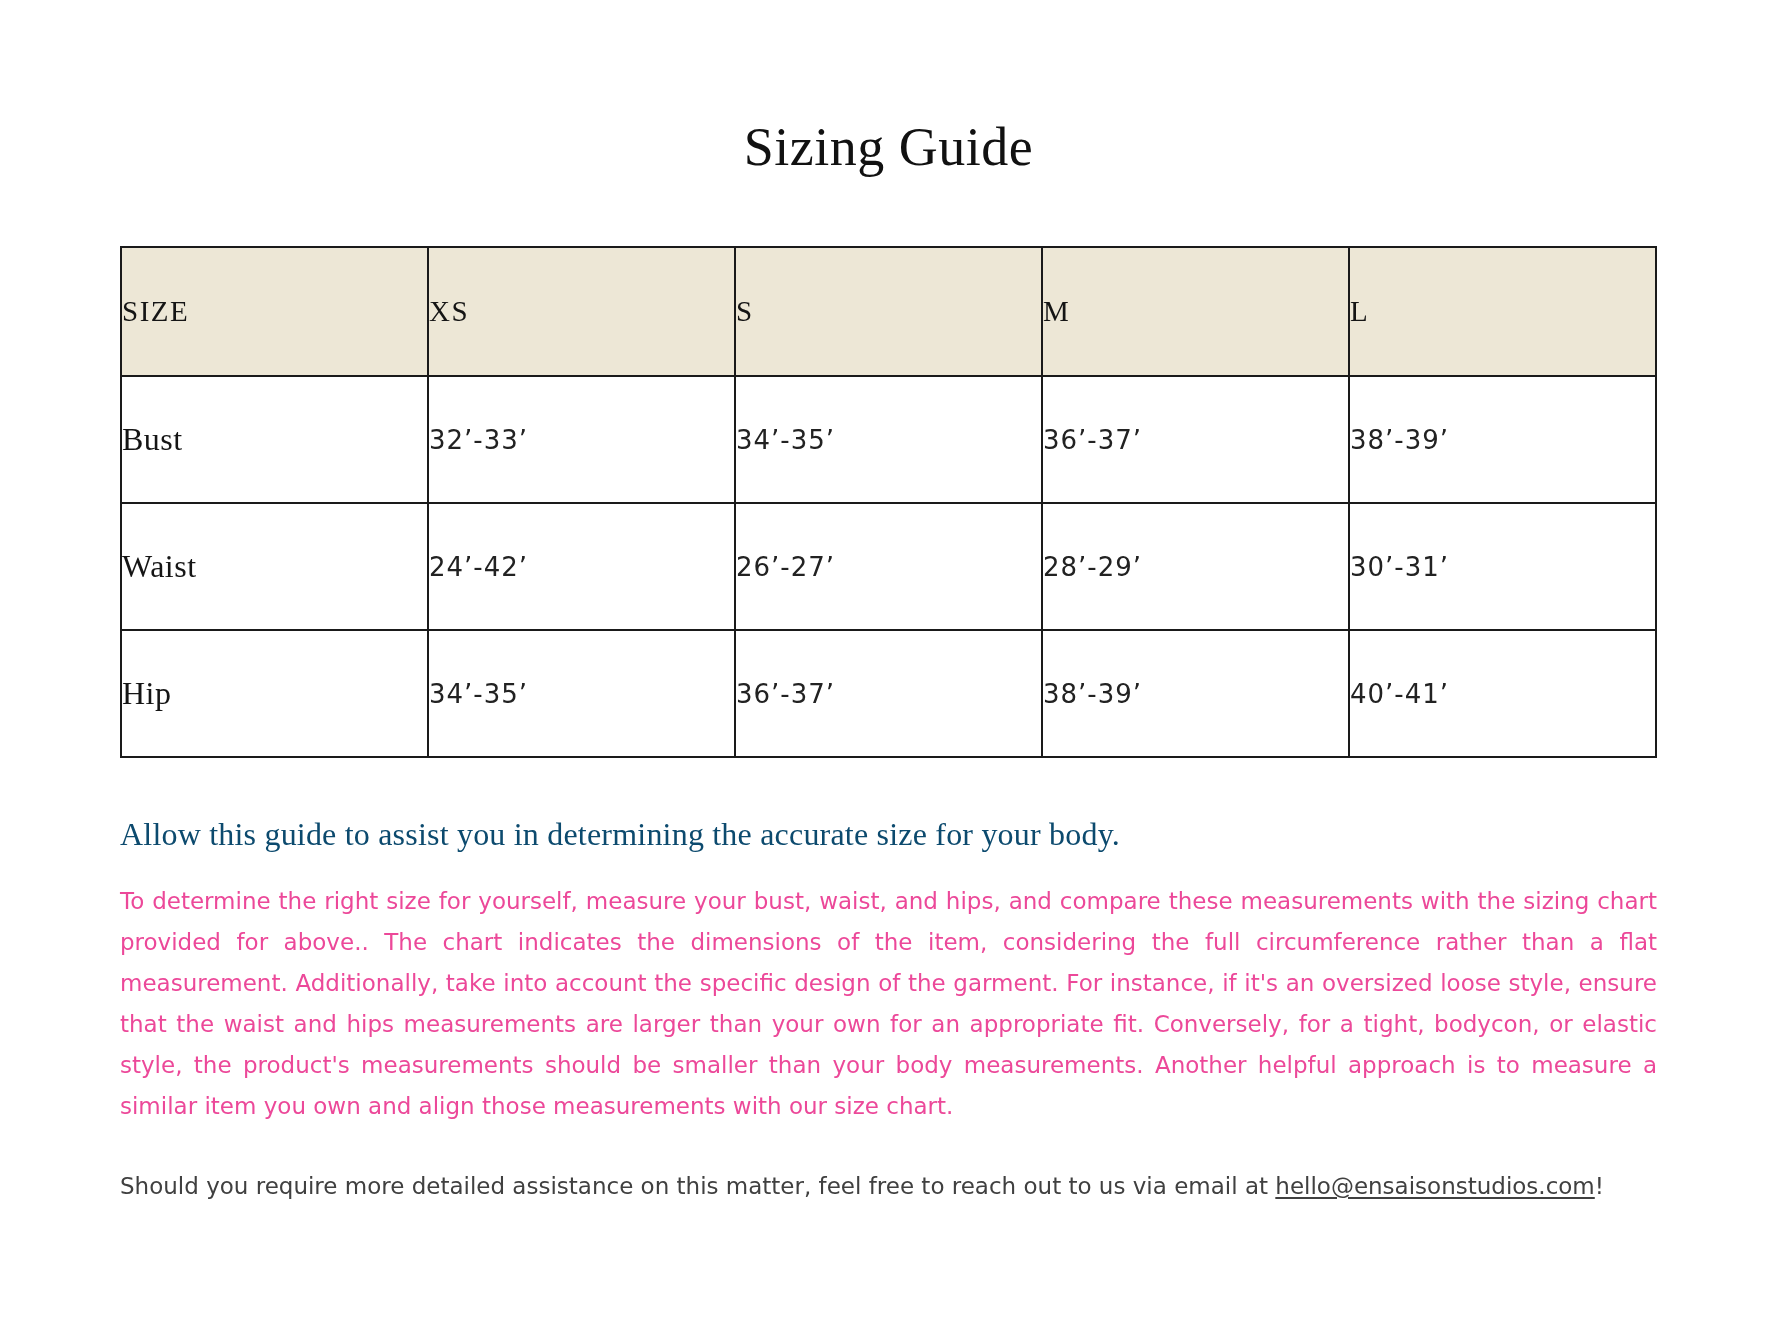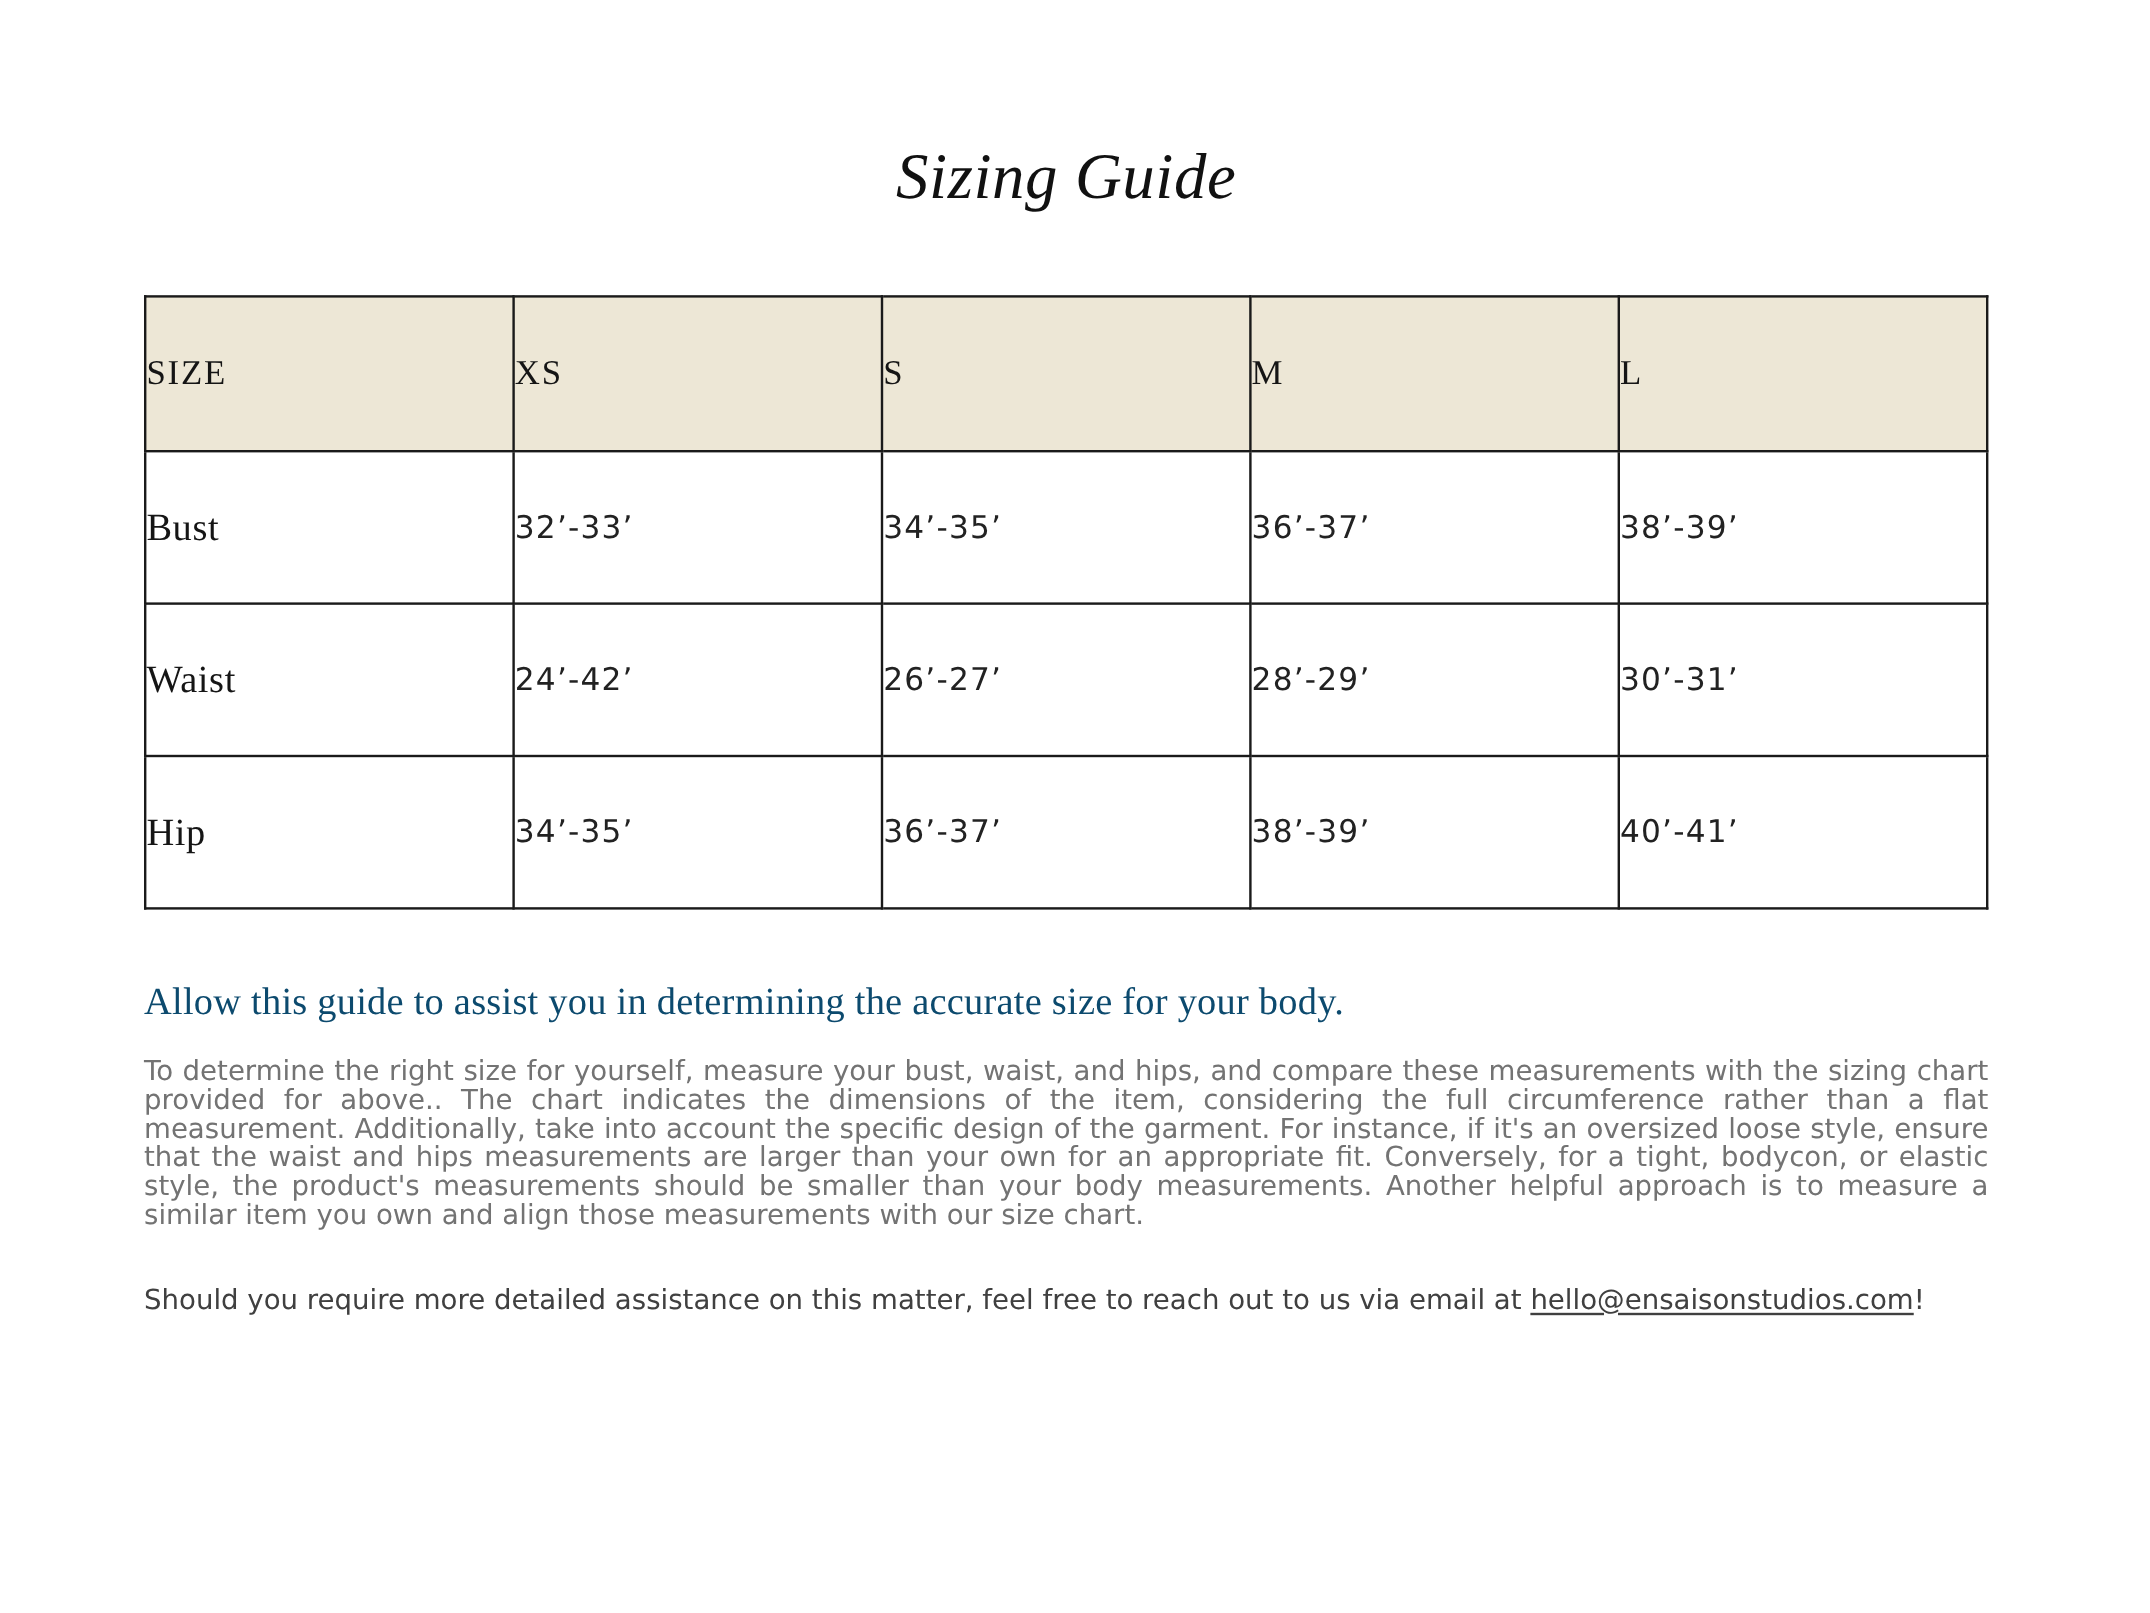--- a/index.html
+++ b/index.html
@@ -17,21 +17,20 @@
     padding: 0 135px 0 120px;
   }
   .page-title {
     padding-top: 116px;
     text-align: center;
     font-family: "Liberation Serif", serif;
     font-weight: 400;
     font-size: 54px;
     letter-spacing: 0.5px;
     color: #111111;
-    font-style: italic;
   }
   table.sizing {
     margin-top: 68px;
     width: 100%;
     border-collapse: collapse;
     table-layout: fixed;
   }
   table.sizing th, table.sizing td {
     border: 2px solid #1a1a1a;
     text-align: left;
@@ -63,23 +62,23 @@
     margin-top: 58px;
     font-family: "Liberation Serif", serif;
     font-weight: 400;
     font-size: 32px;
     letter-spacing: 0.2px;
     color: #0c4a6e;
   }
   .guide-paragraph {
     margin-top: 28px;
     font-size: 23px;
-    line-height: 24px;
+    line-height: 41px;
     text-align: justify;
-    color: #737373;
+    color: #ec4899;
   }
   .guide-contact {
     margin-top: 44px;
     font-size: 23px;
     line-height: 31px;
     color: #404040;
   }
   .email-link {
     color: inherit;
     text-decoration: underline;

